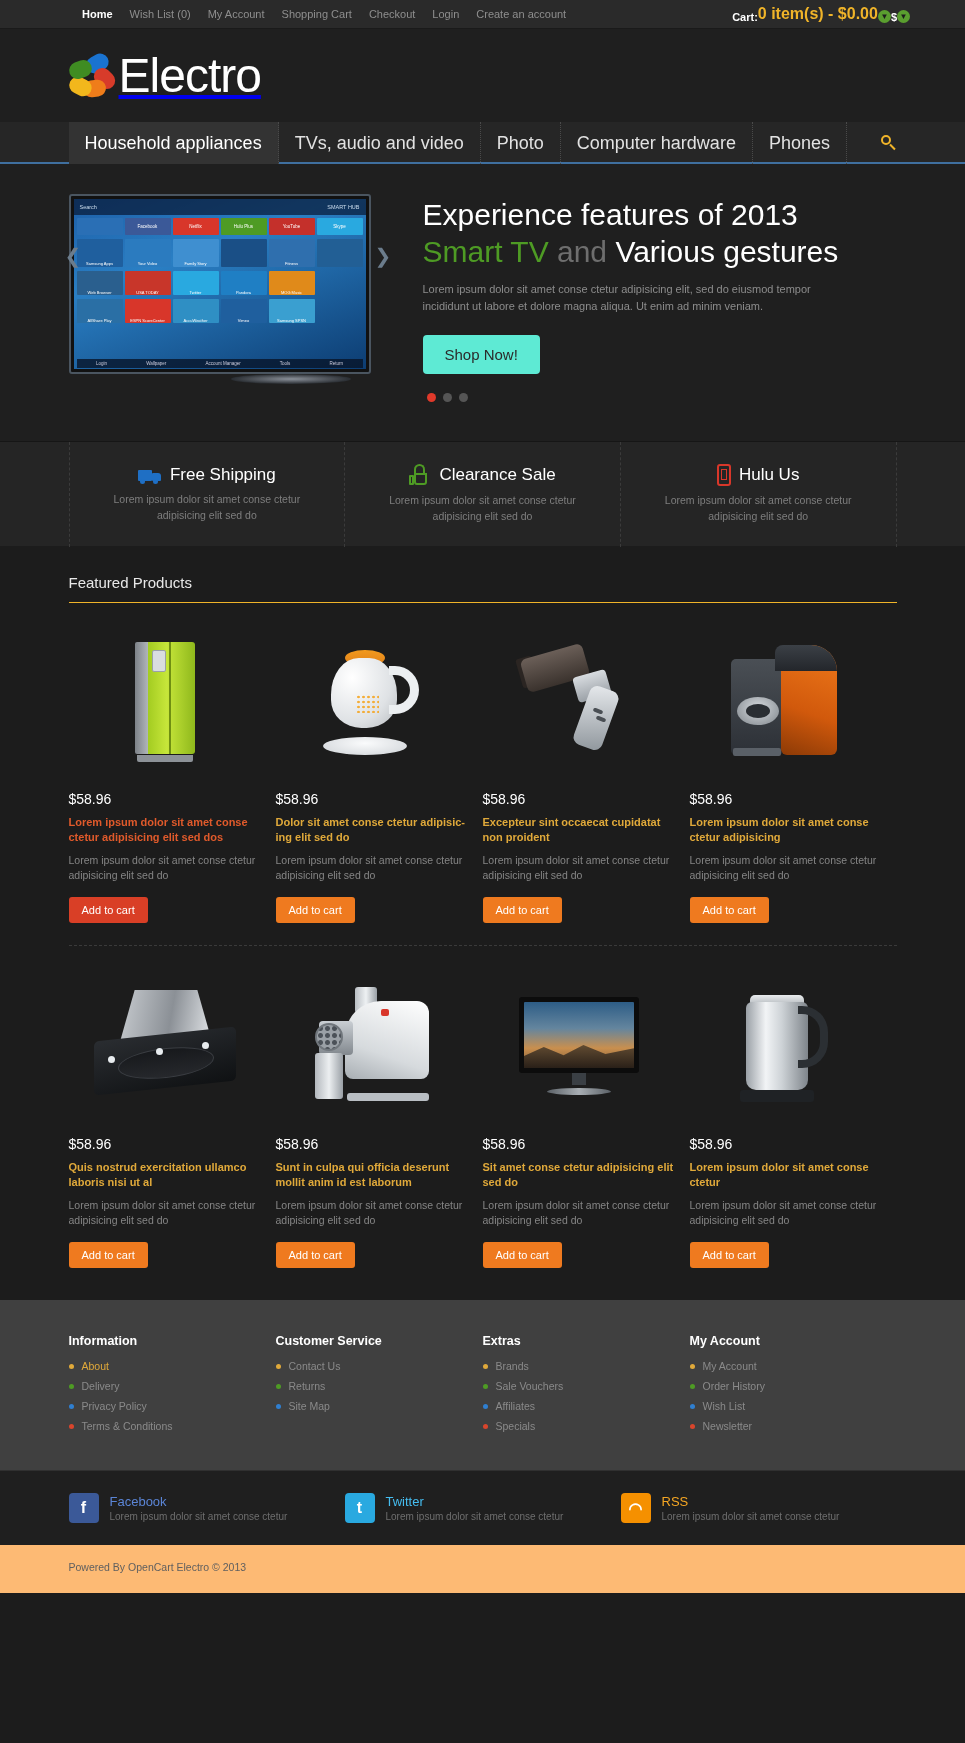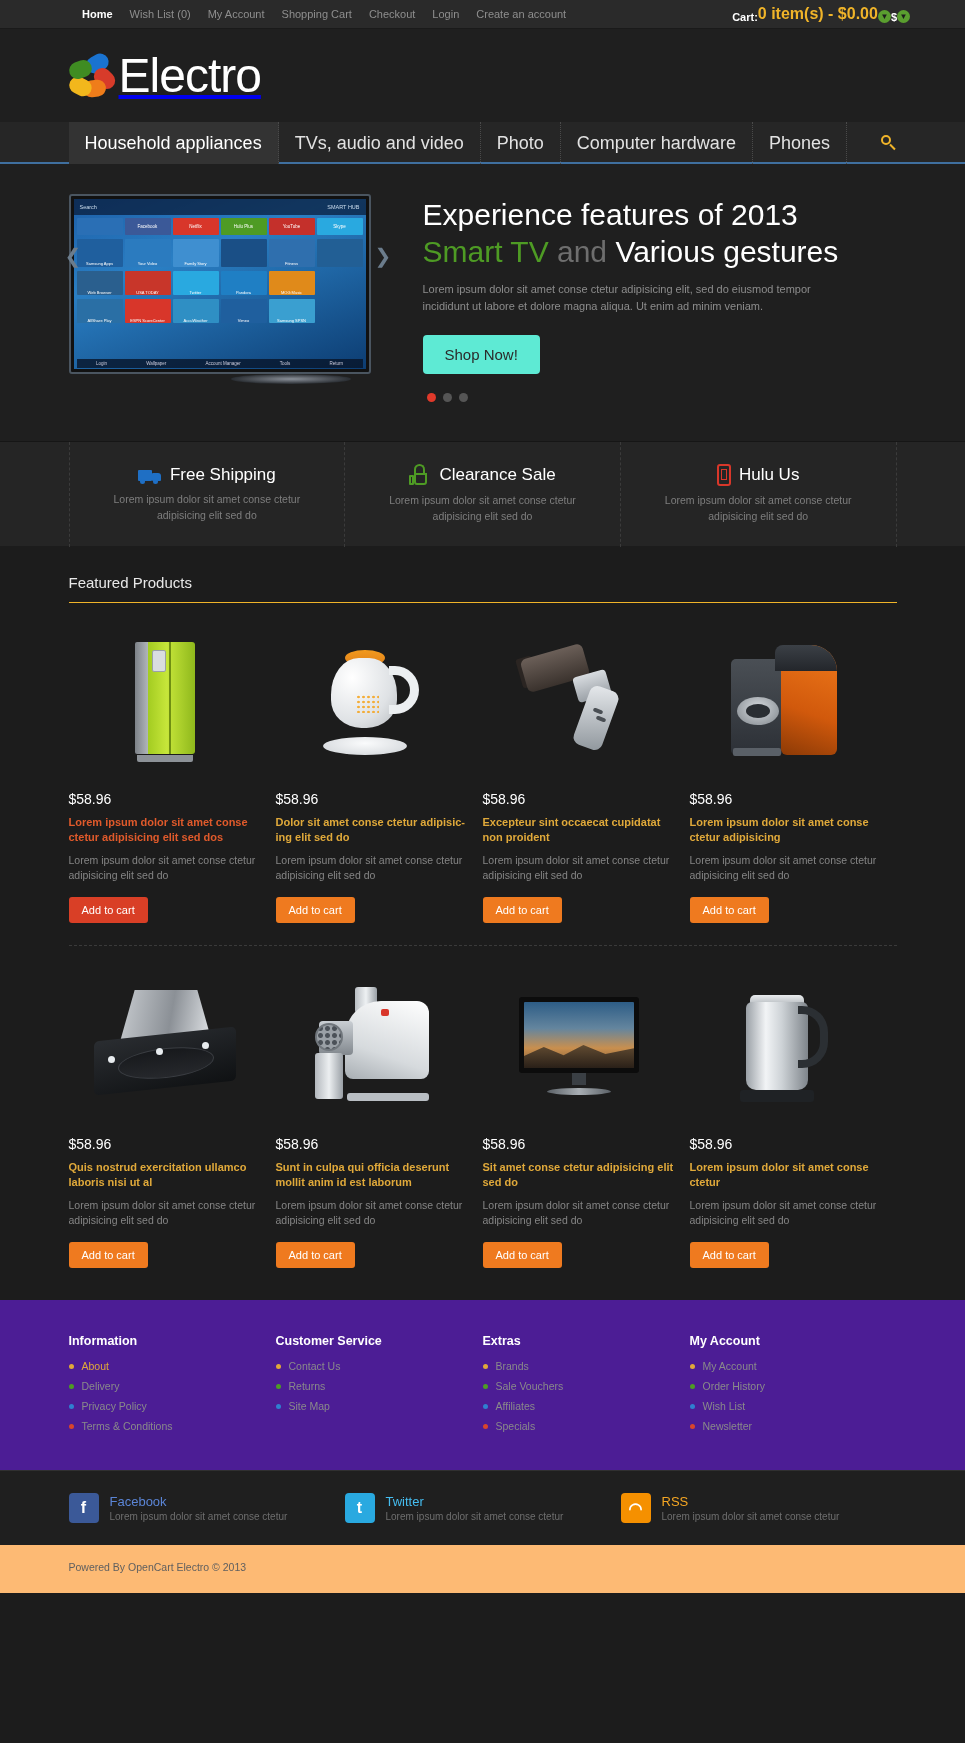--- a/index.html
+++ b/index.html
@@ -283,21 +283,21 @@
                   background:linear-gradient(90deg,#9aa0a6 0%,#f2f4f6 32%,#cdd2d6 58%,#7f858b 100%);
                   border-radius:6px 6px 10px 10px; }
   .kettle2 .lid { position:absolute; left:14px; top:3px; width:54px; height:12px;
                   background:linear-gradient(180deg,#e9ecee,#a9aeb3); border-radius:5px; }
   .kettle2 .hand{ position:absolute; left:62px; top:14px; width:30px; height:62px;
                   border:8px solid #2b2f33; border-left:none; border-radius:0 26px 26px 0; }
   .kettle2 .base{ position:absolute; left:4px; bottom:0; width:74px; height:12px;
                   background:#1f2225; border-radius:3px; }
 
   
-  .footer { background:#4c1d95; margin-top:32px; padding:34px 0 30px; }
+  .footer { background:#404040; margin-top:32px; padding:34px 0 30px; }
   .fcols { display:flex; }
   .fcol { flex:1; }
   .fcol h4 { font-size:12.5px; color:#fff; margin-bottom:12px; font-weight:bold; }
   .flink { display:flex; align-items:center; gap:8px; margin-bottom:8px; }
   .bul { width:5px; height:5px; border-radius:50%; flex-shrink:0; }
   .flink a { font-size:10.5px; color:#8a8a8a; text-decoration:none; }
   .flink a.hl { color:#e0a93a; }
 
   .social { background:#1f1f1f; padding:22px 0; border-top:1px solid #303030; }
   .socrow { display:flex; }

